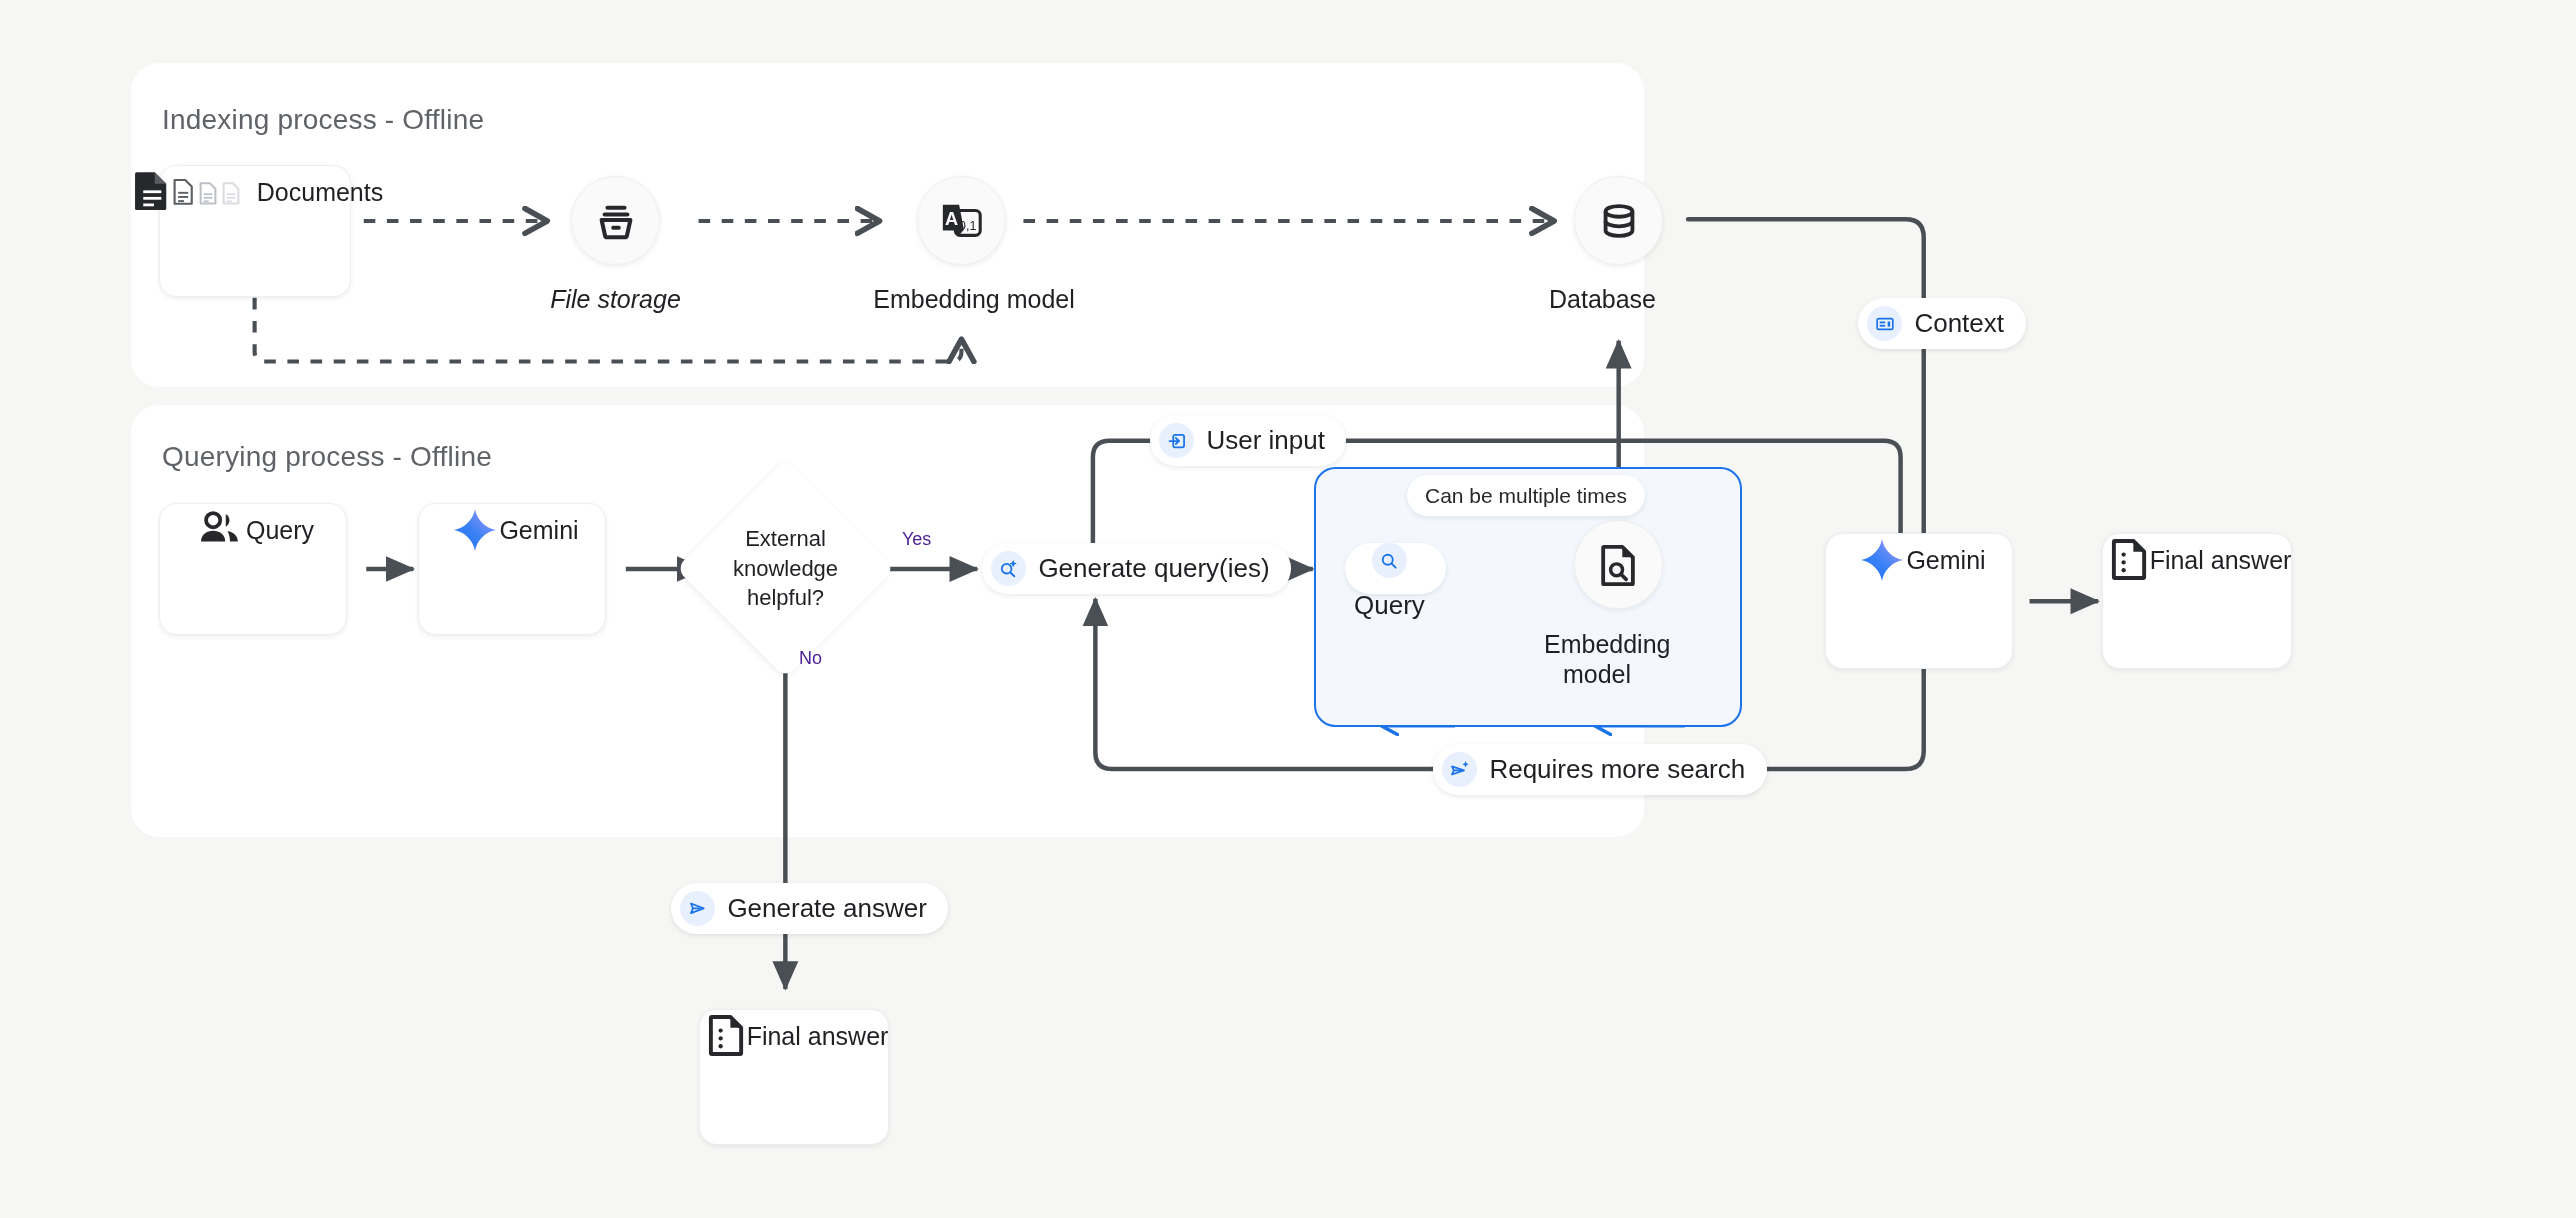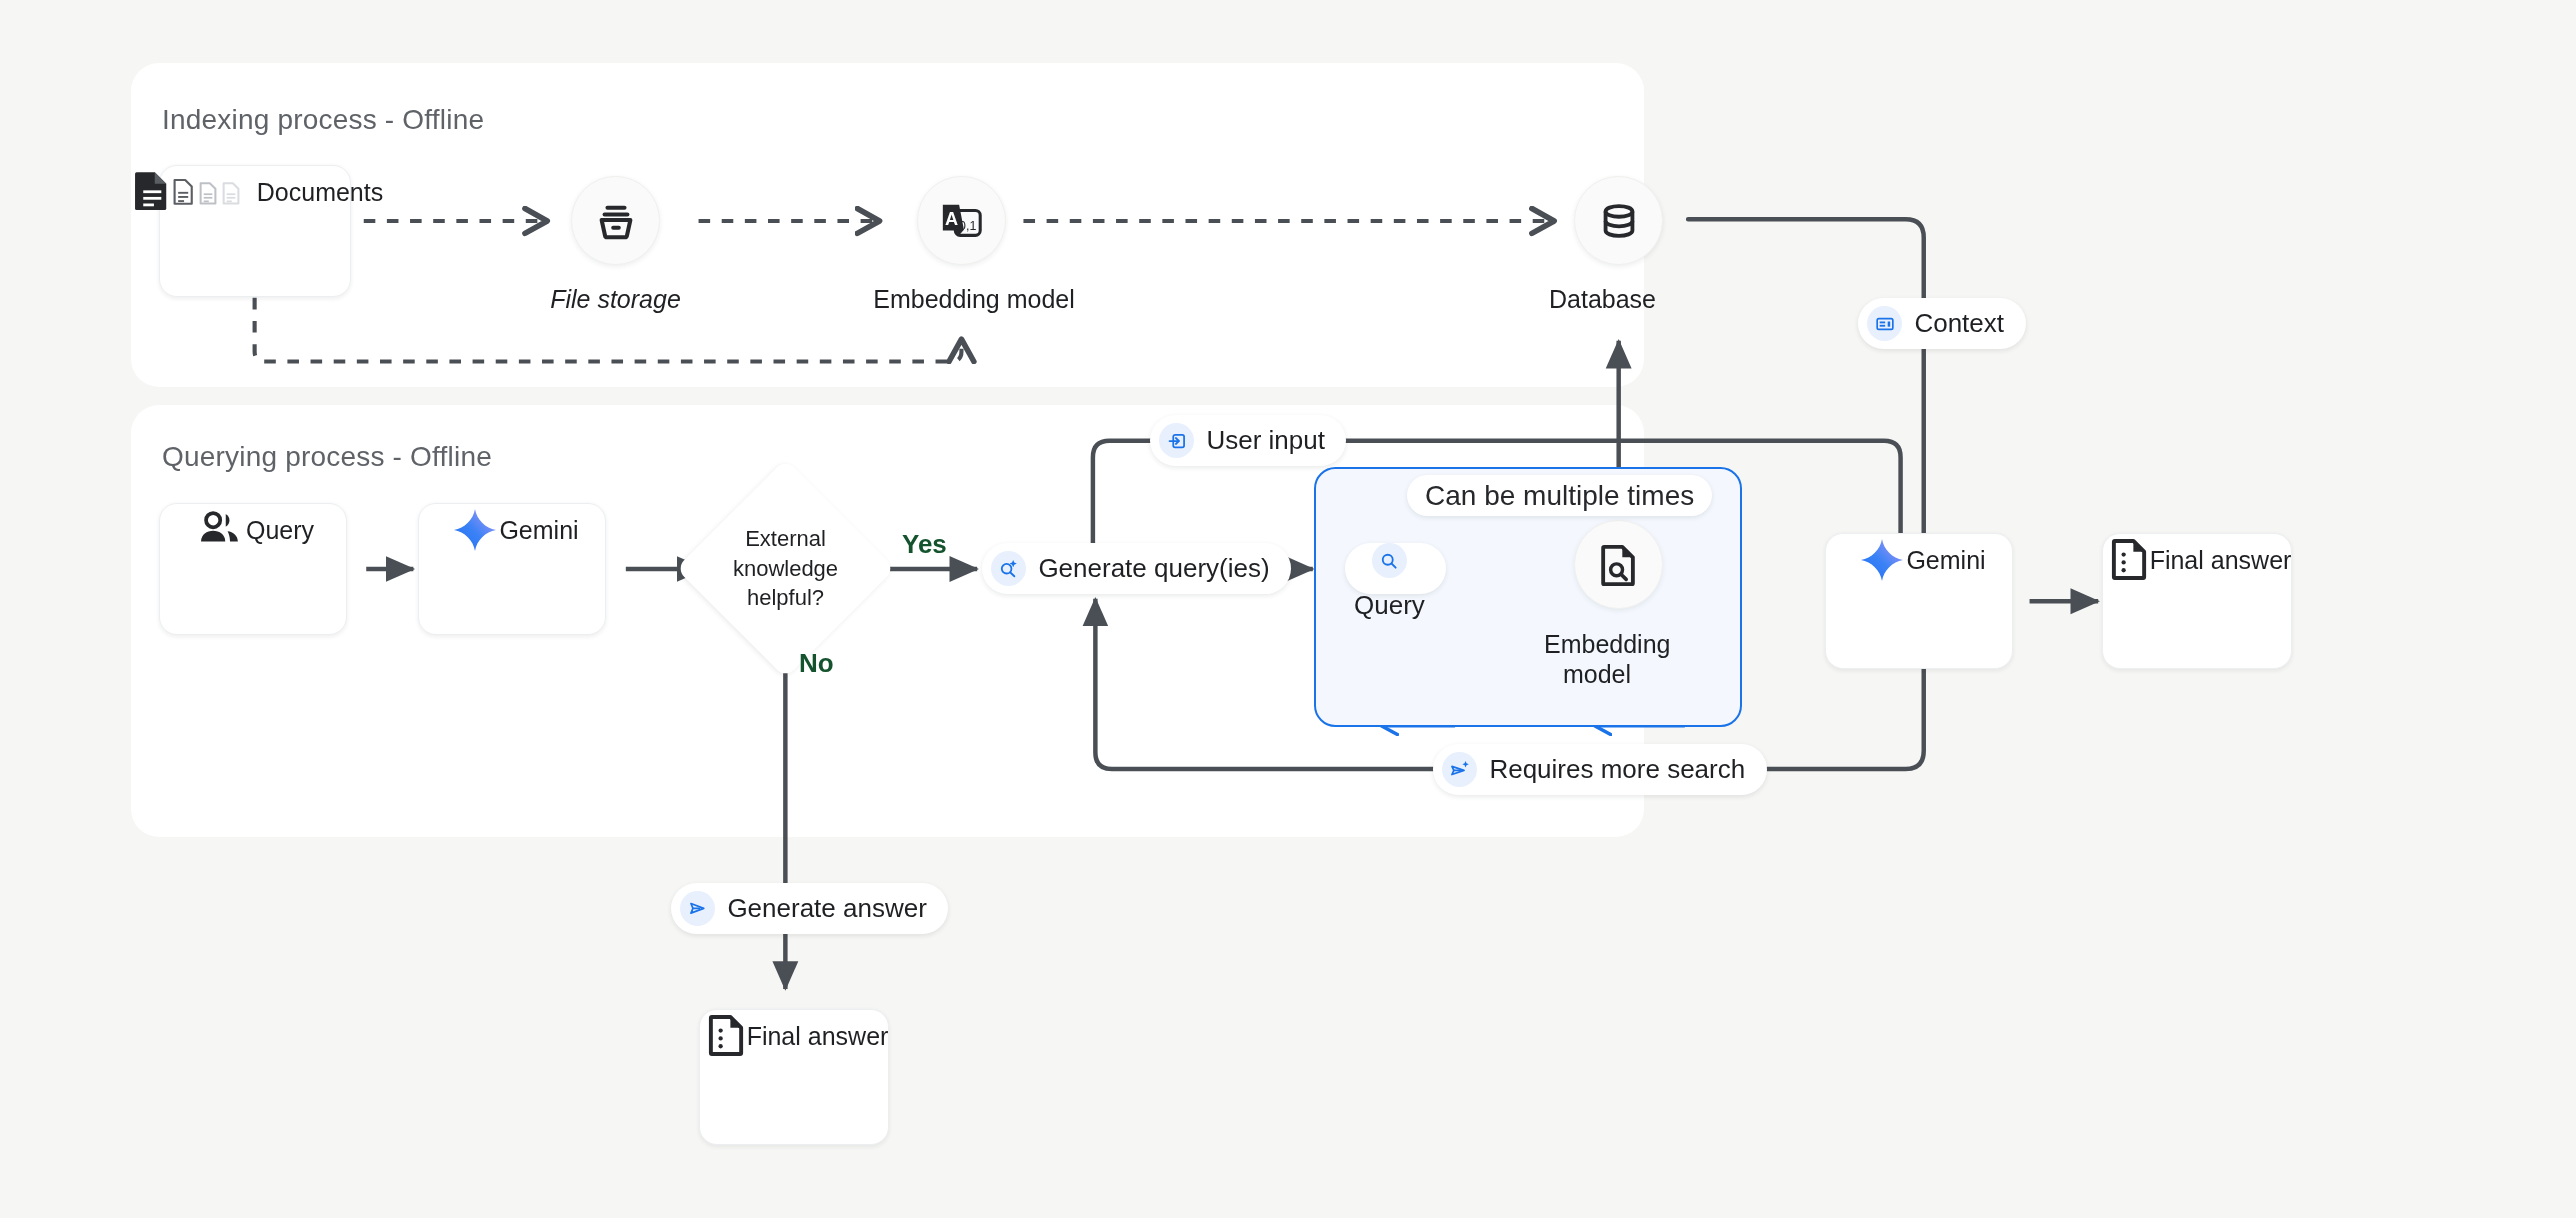--- a/index.html
+++ b/index.html
@@ -96,21 +96,21 @@
   }
   .pill.plain { padding: 0 21.5px; }
   .pill .pico {
     width: 35px; height: 35px; border-radius: 50%;
     background: #e8f0fe;
     display: flex; align-items: center; justify-content: center;
     flex: 0 0 auto;
   }
   .pill .ptxt { font-size: 26px; color: #1f2023; }
   .pill.small { height: 41px; border-radius: 20.7px; padding: 0 18px; }
-  .pill.small .ptxt { font-size: 28px; color: #26282b; }
+  .pill.small .ptxt { font-size: 21px; color: #26282b; }
 
   
   .diamond-wrap { position: absolute; z-index: 5; }
   .diamond-shape {
     position: absolute; left: 0; top: 0;
     width: 100%; height: 100%;
     background: #ffffff;
     border-radius: 11.6px;
     transform: rotate(45deg);
     box-shadow: 0 1.7px 5.8px rgba(30,35,45,.09);
@@ -129,25 +129,24 @@
     position: absolute;
     background: #f4f8fe;
     border: 2px solid #1a73e8;
     border-radius: 21.5px;
     z-index: 3;
   }
 
   
   .elabel {
     position: absolute;
-    font-size: 26px;
-    color: #14532d;
+    font-size: 18px;
+    color: #4c1d95;
     z-index: 6;
     white-space: nowrap;
-    font-weight: bold;
   }
 </style>
 </head>
 <body>
 
 <div id="stage">
 
   <div class="panel" style="left:131px; top:63px; width:1513px; height:324px;"></div>
   <div class="panel" style="left:131px; top:405px; width:1513px; height:432px;"></div>
 

